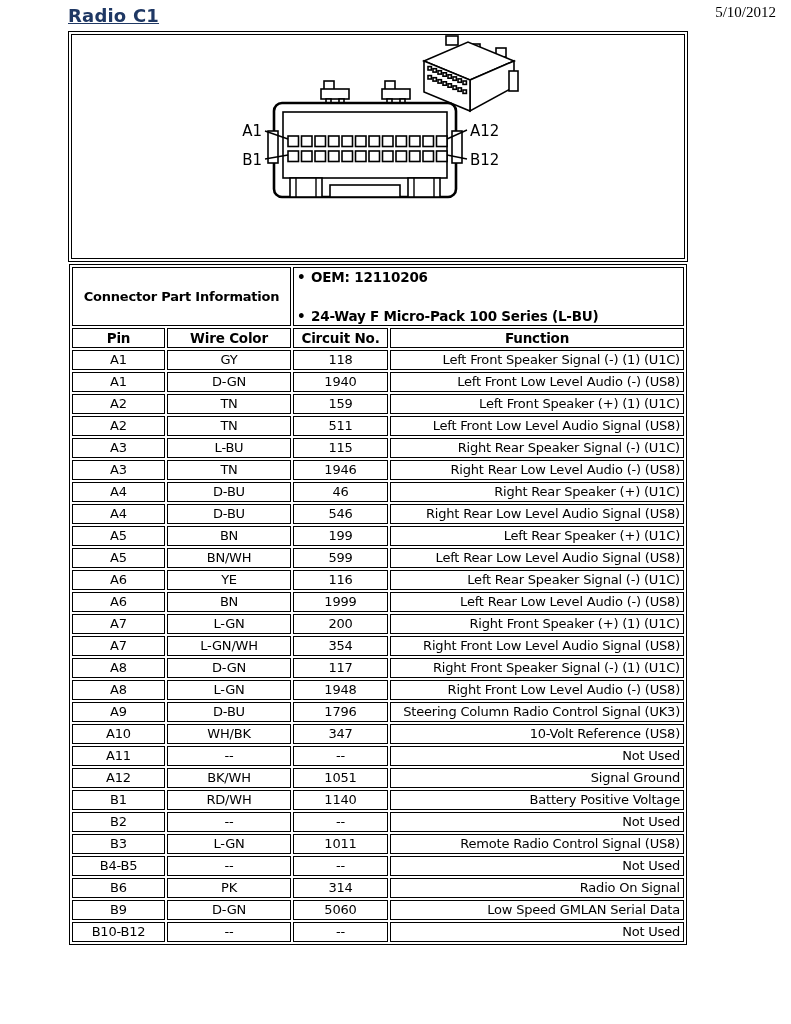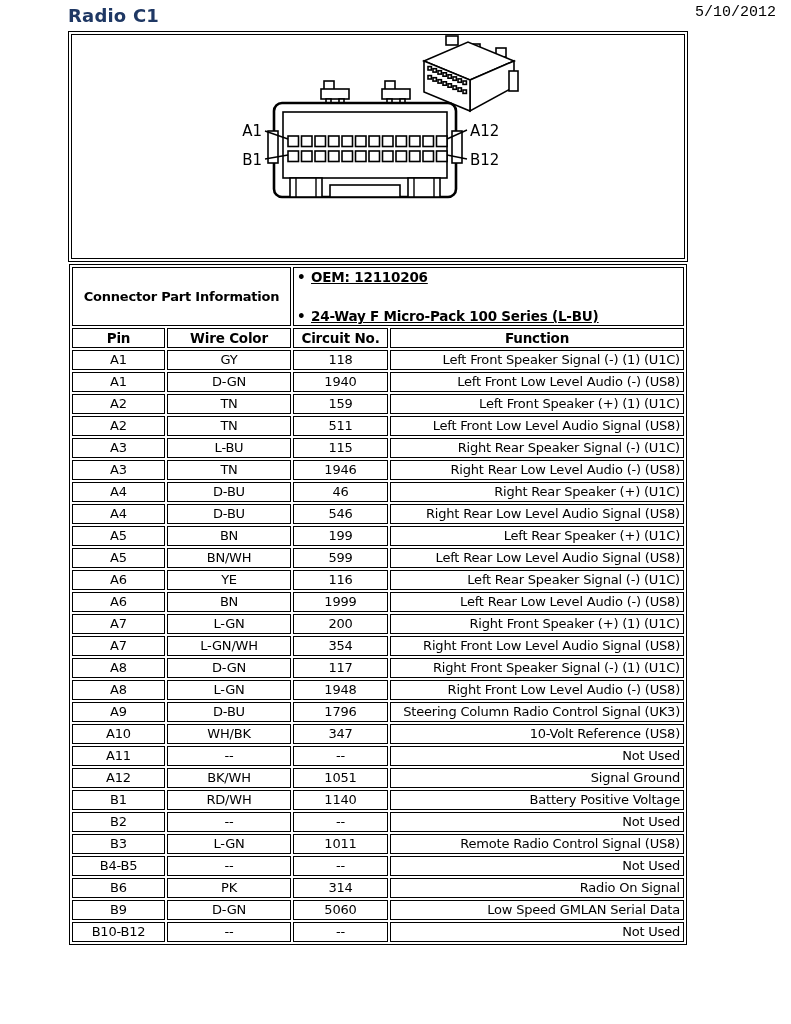--- a/index.html
+++ b/index.html
@@ -1,38 +1,38 @@
 <!DOCTYPE html>
 <html><head>
 <meta charset="utf-8">
 <style>
   html,body{margin:0;padding:0;background:#ffffff;}
   .page{position:relative;width:791px;height:1024px;background:#ffffff;overflow:hidden;
         font-family:"DejaVu Sans","Liberation Sans",sans-serif;color:#000;}
   .page-title{position:absolute;left:68px;top:5px;margin:0;font-size:18px;font-weight:bold;
-        color:#1f3864;letter-spacing:.2px;}
-  .page-date{position:absolute;right:15px;top:4px;font-family:Liberation Mono, monospace;
+        color:#1f3864;text-decoration:underline;letter-spacing:.2px;}
+  .page-date{position:absolute;right:15px;top:4px;font-family:Liberation Serif, serif;
         font-size:15px;color:#000;}
   
   .diagram-box{position:absolute;left:68px;top:31px;width:620px;height:231px;
         border:1px solid #000;padding:2px;box-sizing:border-box;}
   .diagram-inner{border:1px solid #000;width:100%;height:100%;box-sizing:border-box;}
   svg text{font-family:"DejaVu Sans","Liberation Sans",sans-serif;}
   .ln{fill:#fff;stroke:#000;stroke-width:1.6;}
   .ln2{fill:#fff;stroke:#000;stroke-width:2.6;}
   .wire{fill:none;stroke:#000;stroke-width:1.4;}
   .pin-table{position:absolute;left:69px;top:264px;width:618px;table-layout:fixed;
         border-collapse:separate;border-spacing:2px;border:1px solid #000;}
   .pin-table td,.pin-table th{border:1px solid #000;font-size:13px;line-height:16px;
         padding:1px 3px;overflow:hidden;white-space:nowrap;letter-spacing:-.2px;}
   .pin-table th{font-weight:bold;text-align:center;font-size:13.5px;}
   .ctr{text-align:center;}
   .fn{text-align:right;padding-left:4px;}
   .part-info-label{font-weight:bold;text-align:center;vertical-align:middle;font-size:13.5px;}
-  .part-info-bullets{vertical-align:top;padding:9px 4px 4px 14px;text-decoration:underline;}
+  .part-info-bullets{vertical-align:top;padding:9px 4px 4px 14px;}
   .bullet{font-weight:bold;font-size:13.5px;line-height:16px;white-space:nowrap;}
   .bullet + .bullet{margin-top:23px;}
   .bullet .dot{display:inline-block;width:14px;}
 </style>
 </head>
 <body>
 
 <div class="page">
 
   <h1 class="page-title">Radio C1</h1>

